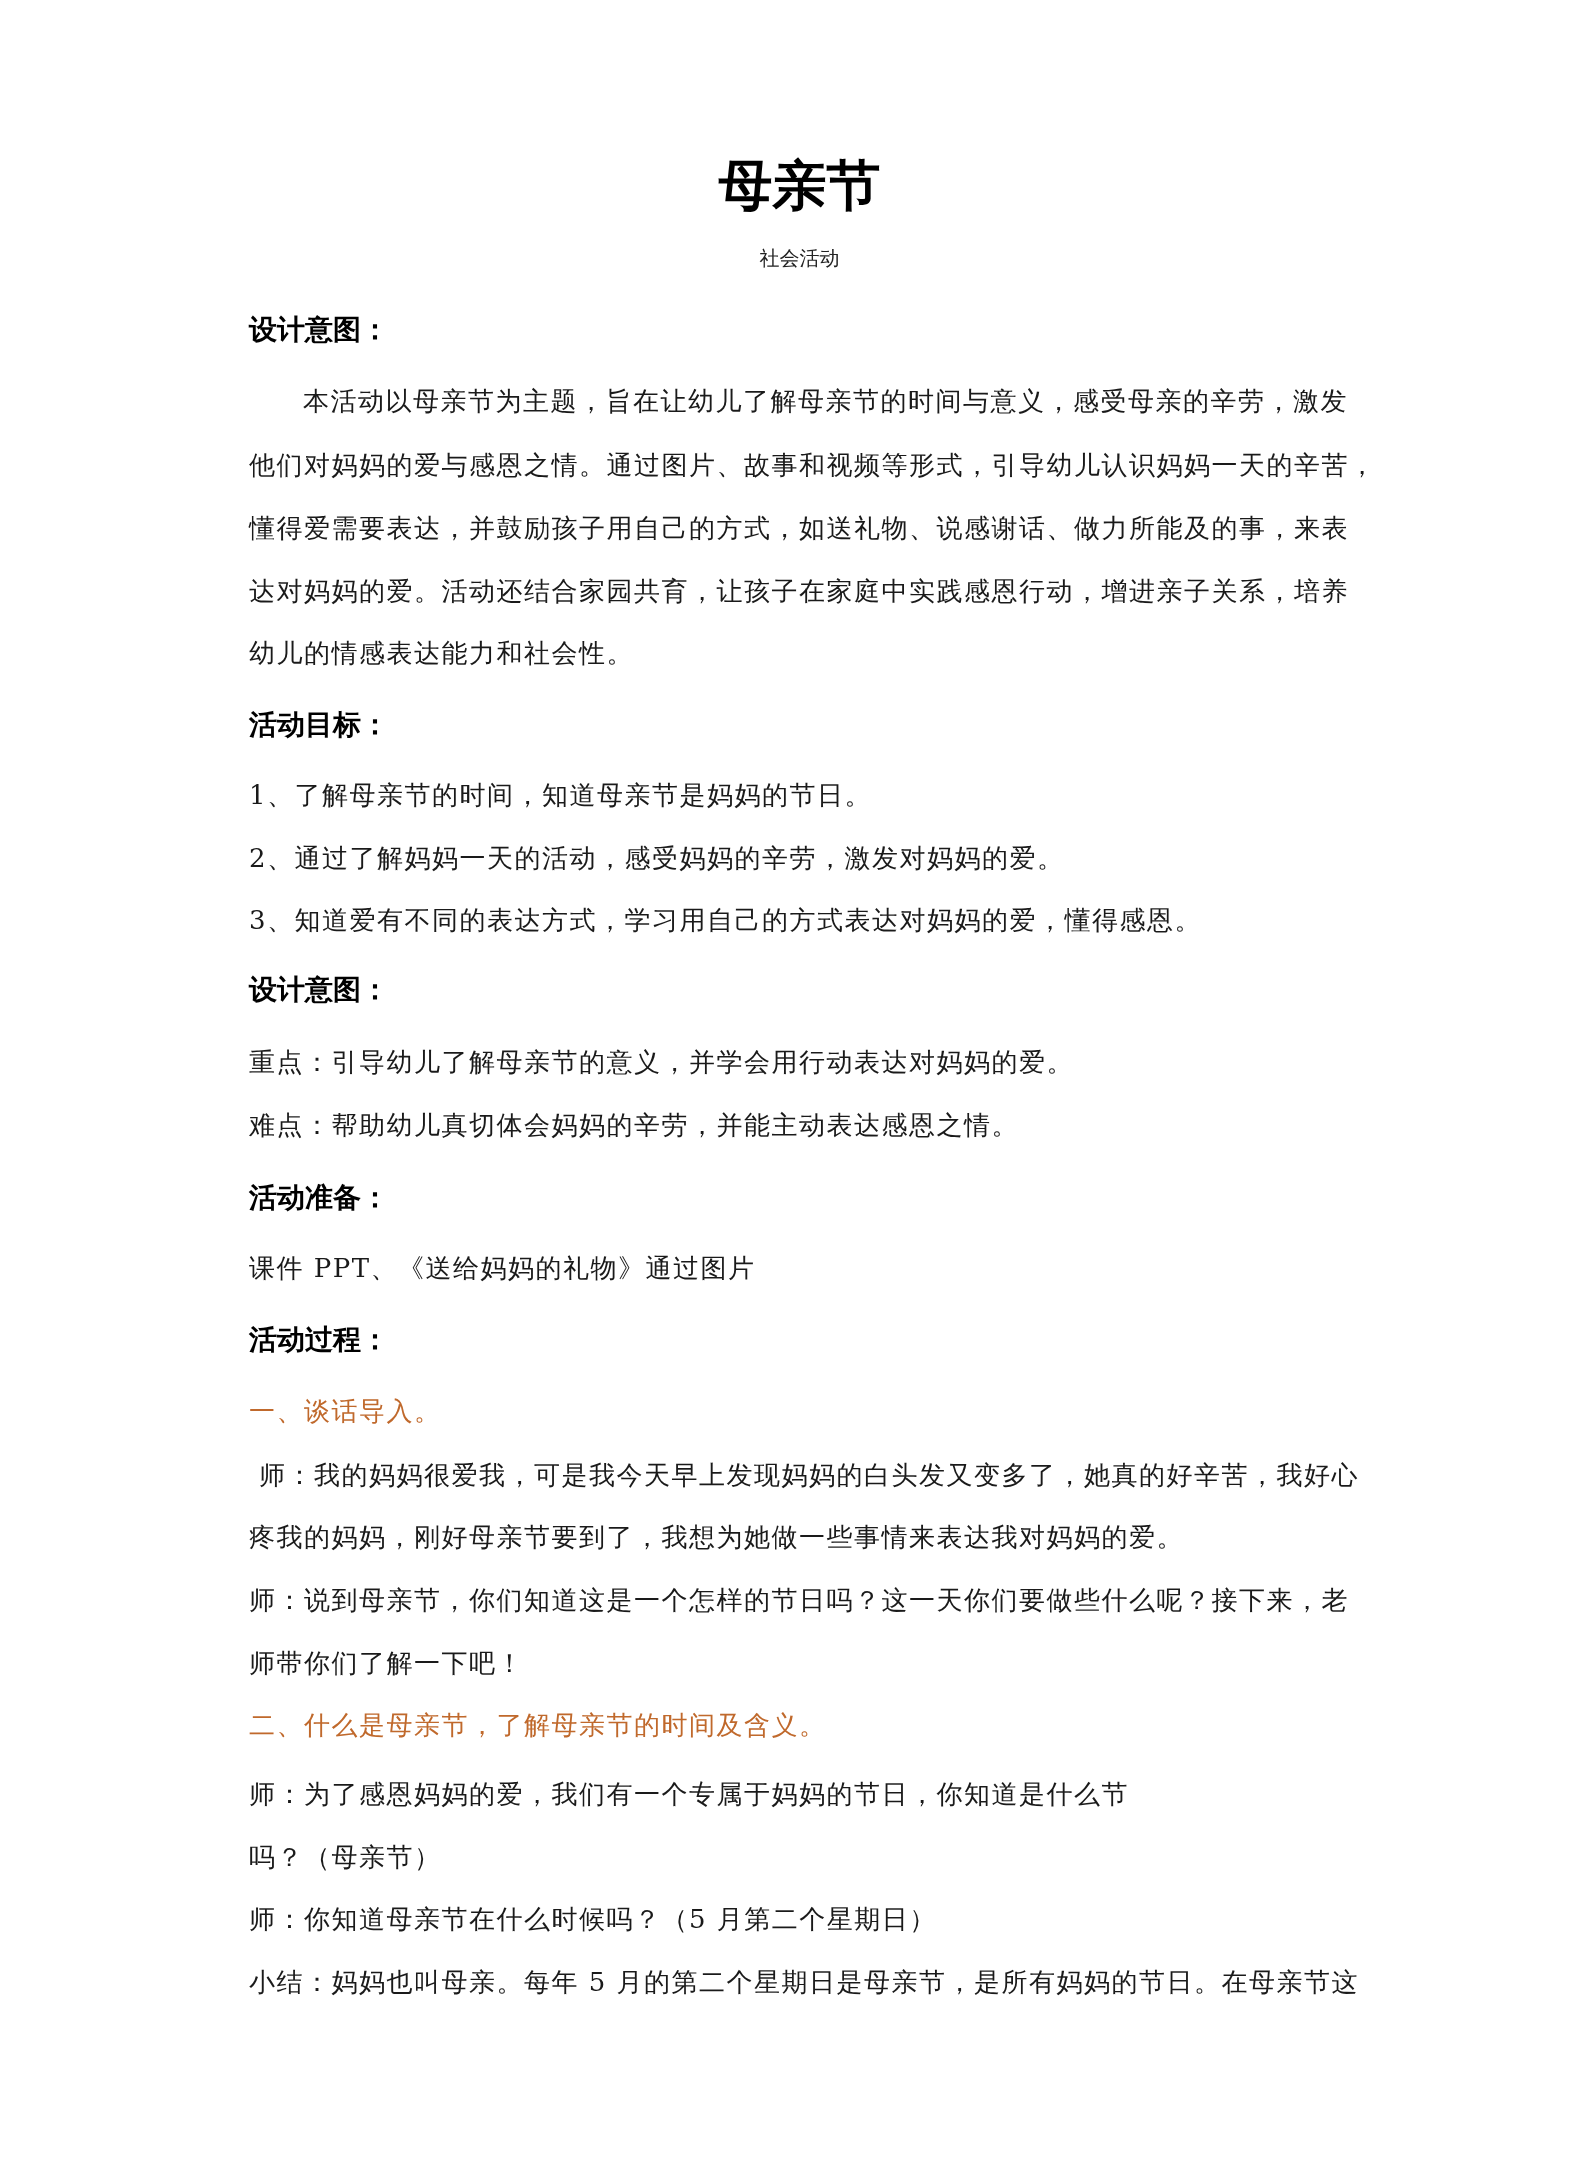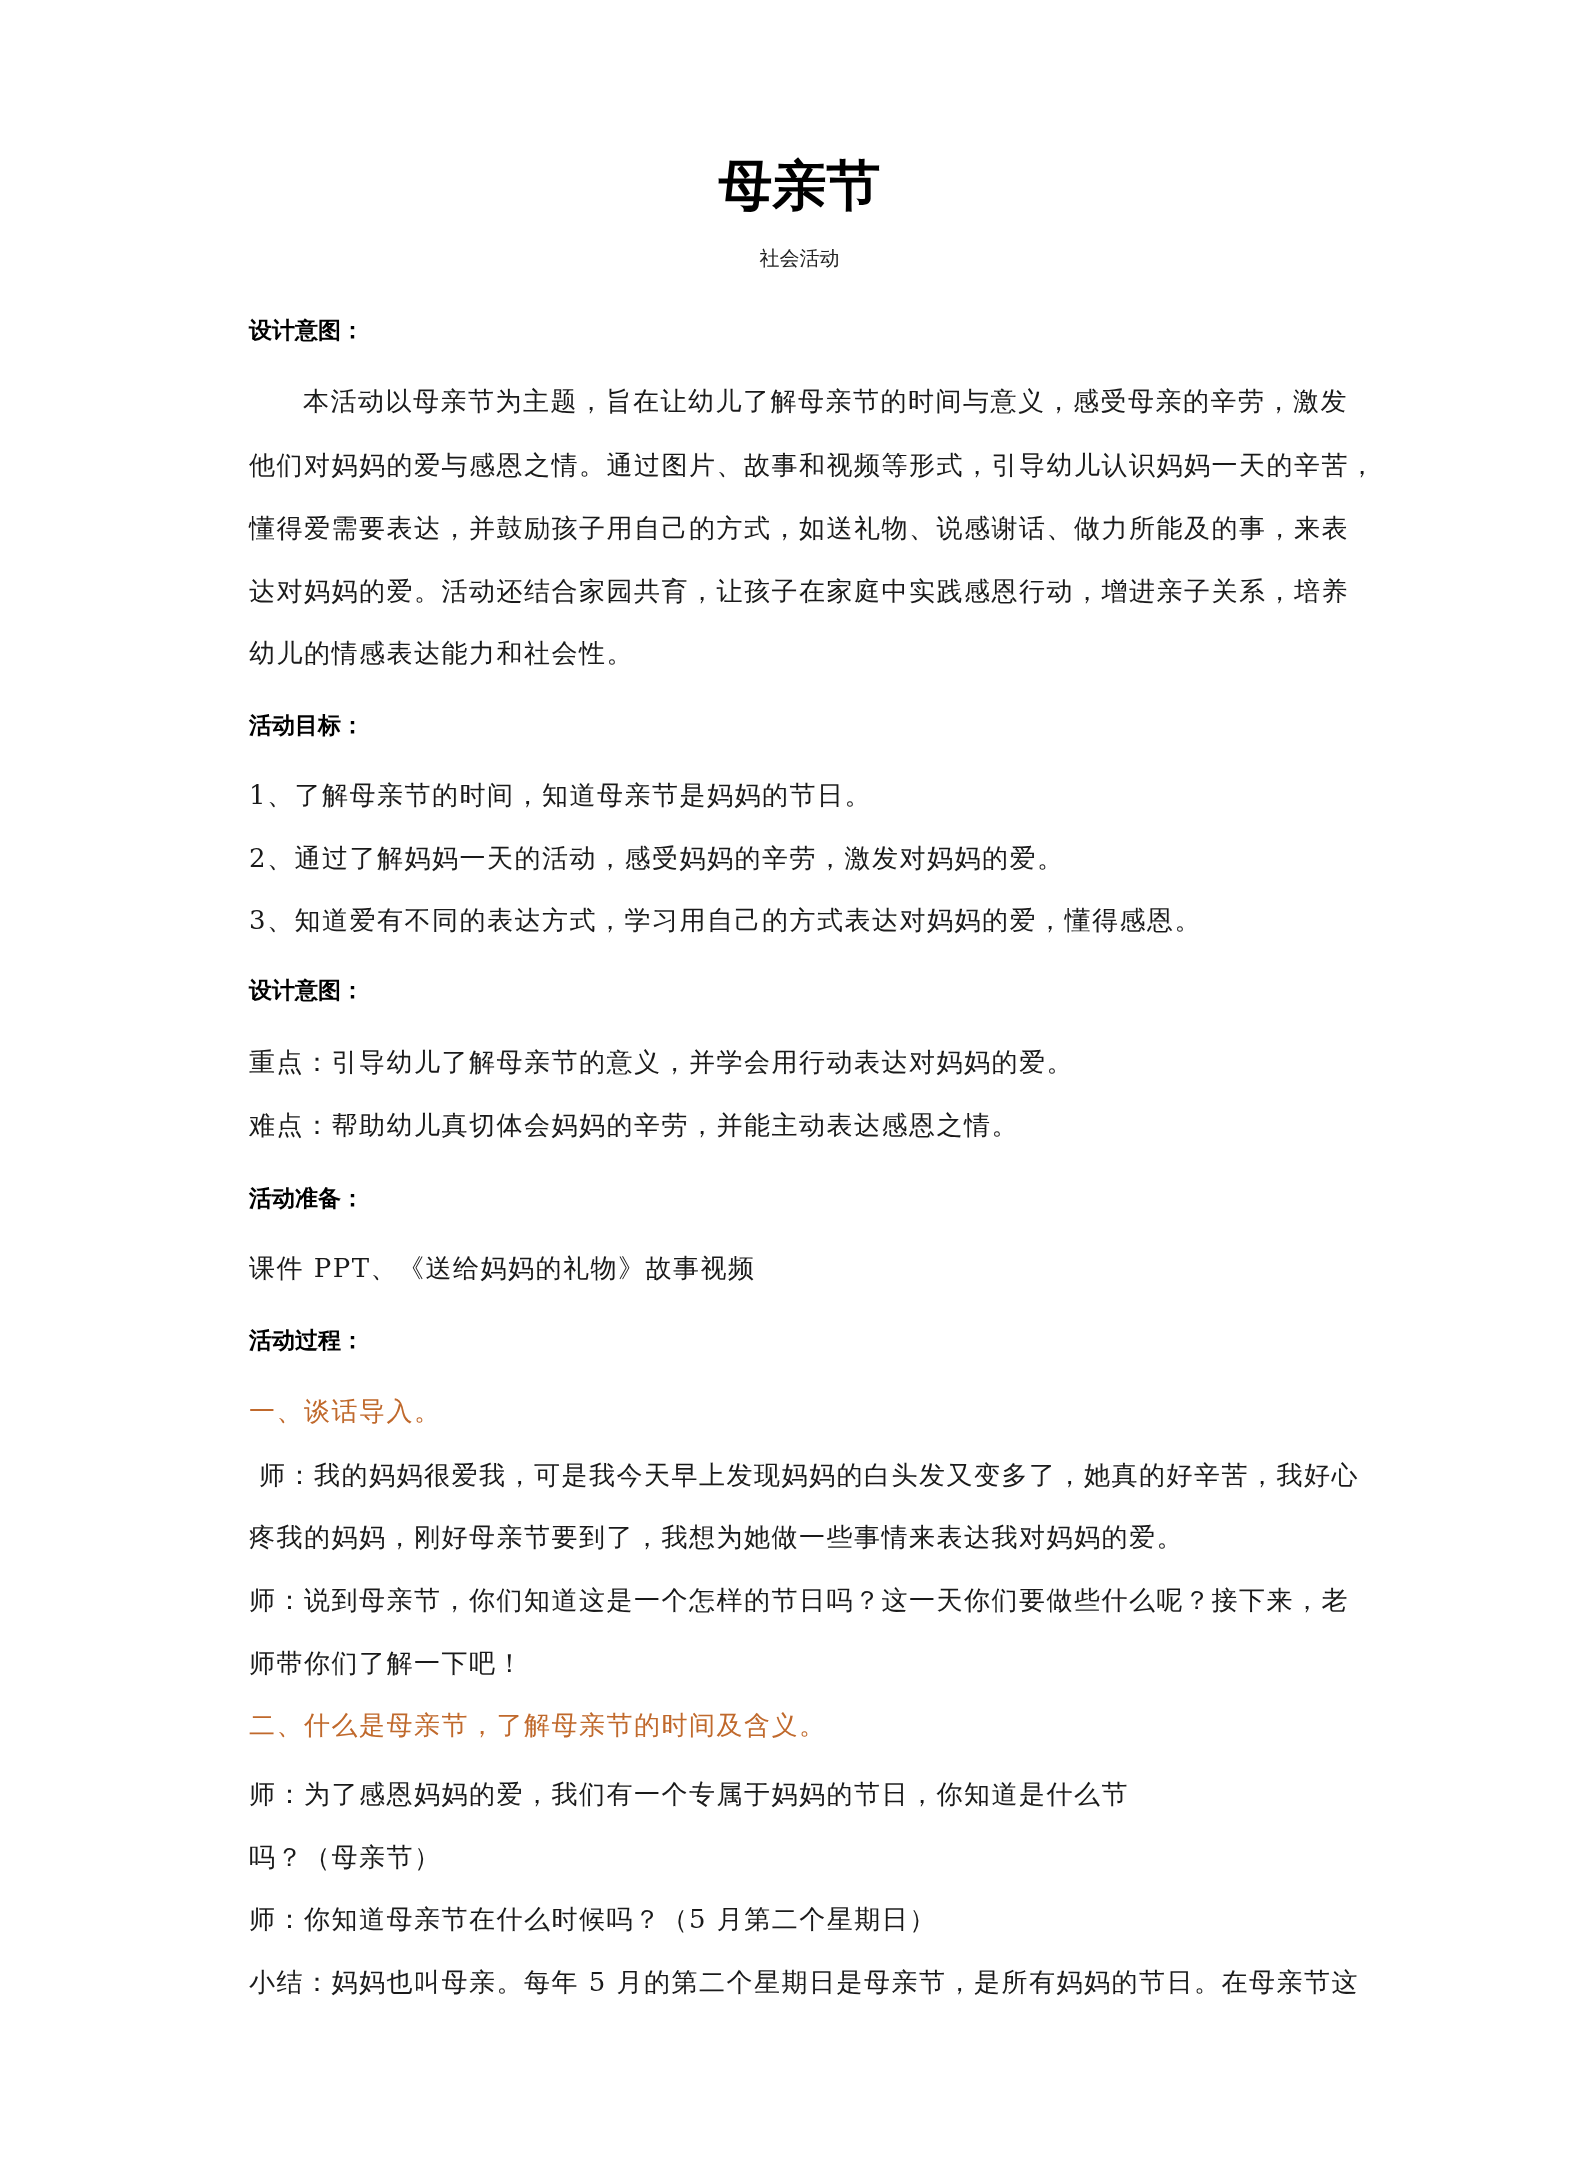--- a/index.html
+++ b/index.html
@@ -39,21 +39,21 @@
       left: 0; width: 1587px;
       top: 238px;
       text-align: center;
       font-size: 20px;
       line-height: 40px;
       color: #222;
     }
     .h {
       position: absolute;
       left: 243px;
-      font-size: 23px;
+      font-size: 28px;
       line-height: 44px;
       font-weight: bold;
       color: #000;
       letter-spacing: 0px;
     }
     .line {
       position: absolute;
       left: 243px;
       width: 1110px;
       font-size: 26px;
@@ -90,21 +90,21 @@
   </section>
 
   <section>
     <div class="h" style="top:968px;">设计意图：</div>
     <div class="line" style="top:1044px;">重点：引导幼儿了解母亲节的意义，并学会用行动表达对妈妈的爱。</div>
     <div class="line" style="top:1107px;">难点：帮助幼儿真切体会妈妈的辛劳，并能主动表达感恩之情。</div>
   </section>
 
   <section>
     <div class="h" style="top:1176px;">活动准备：</div>
-    <div class="line" style="top:1250px;">课件 PPT、《送给妈妈的礼物》故事视频</div>
+    <div class="line" style="top:1250px;">课件 PPT、《送给妈妈的礼物》通过图片</div>
   </section>
 
   <section>
     <div class="h" style="top:1318px;">活动过程：</div>
 
     <div class="line orange" style="top:1393px;">一、谈话导入。</div>
     <div class="line" style="top:1457px;text-align:right;">师：我的妈妈很爱我，可是我今天早上发现妈妈的白头发又变多了，她真的好辛苦，我好心</div>
     <div class="line" style="top:1519px;">疼我的妈妈，刚好母亲节要到了，我想为她做一些事情来表达我对妈妈的爱。</div>
     <div class="line" style="top:1582px;">师：说到母亲节，你们知道这是一个怎样的节日吗？这一天你们要做些什么呢？接下来，老</div>
     <div class="line" style="top:1645px;">师带你们了解一下吧！</div>

